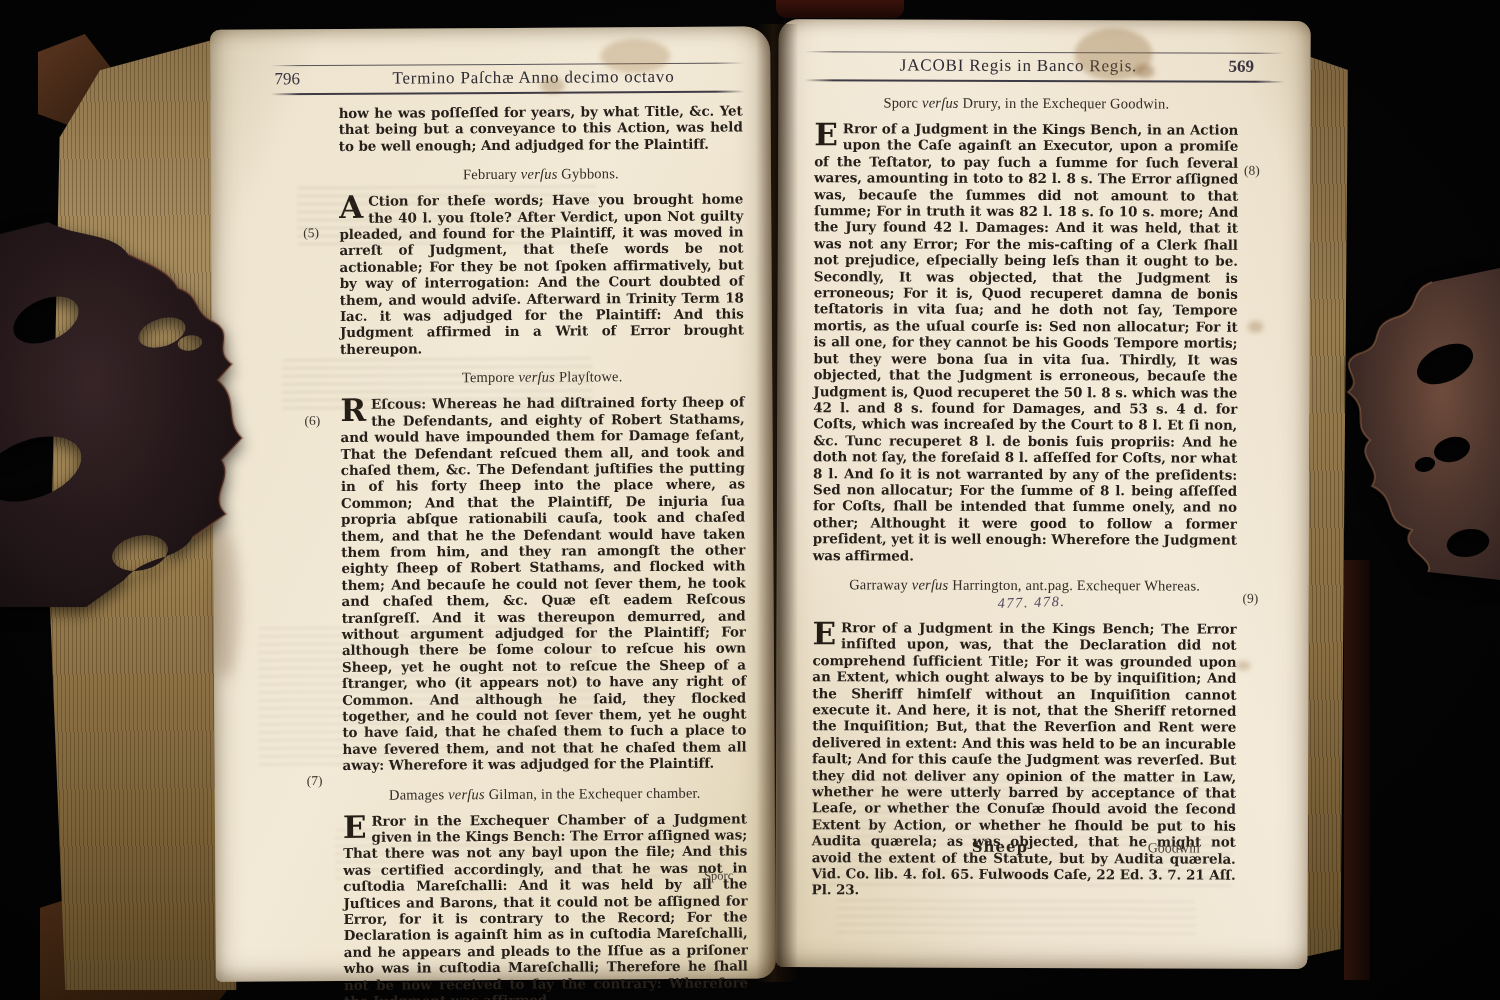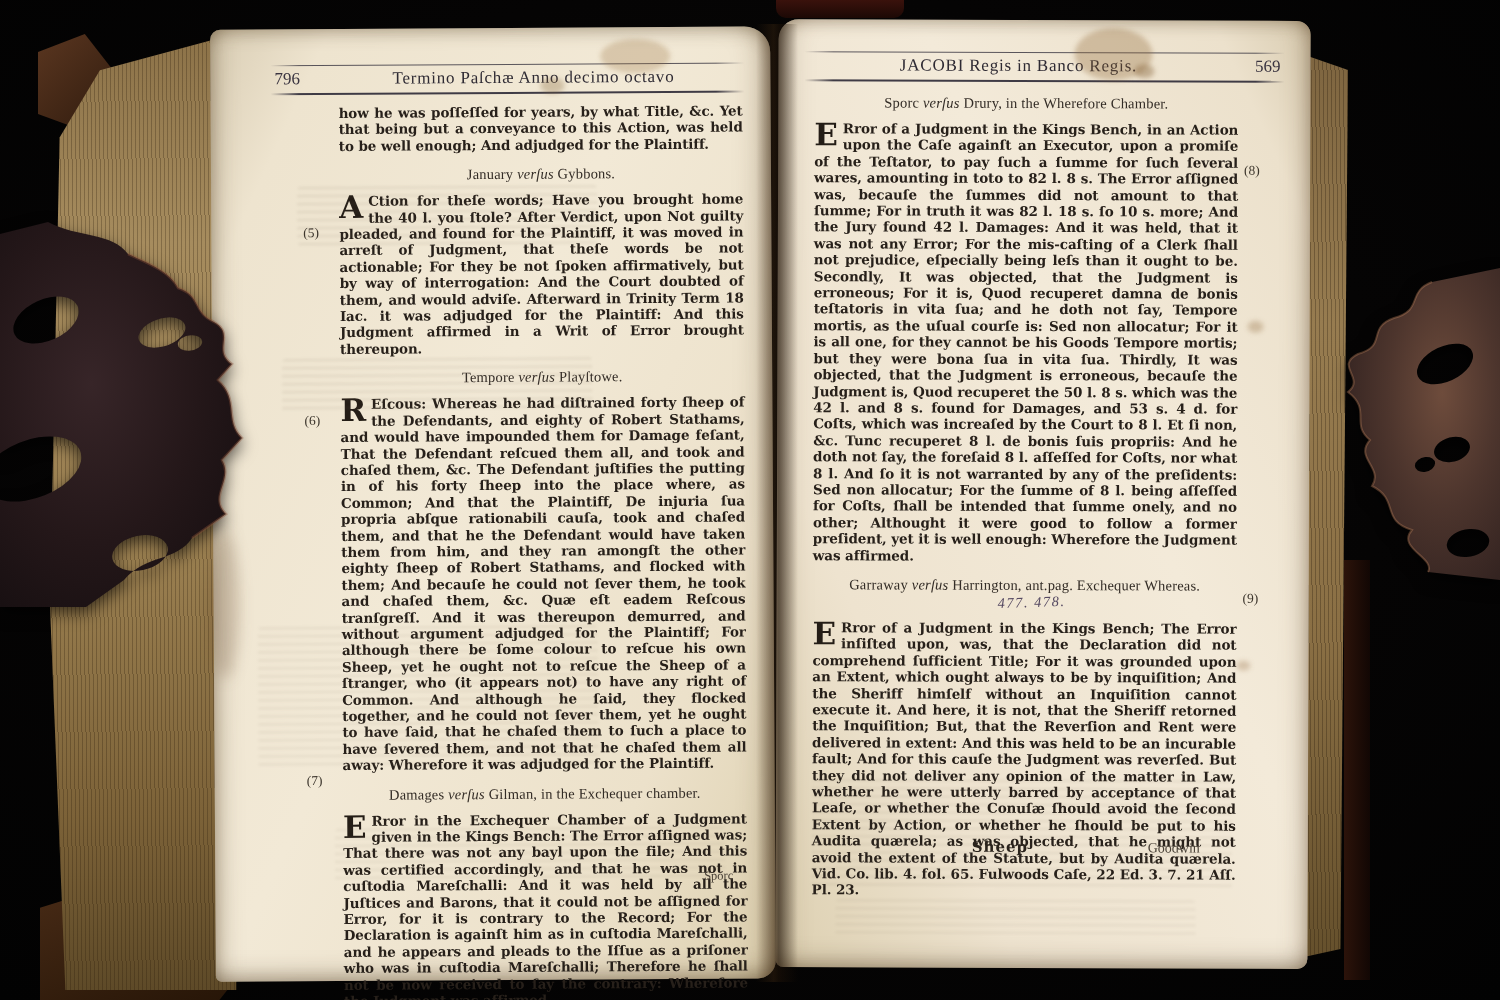--- a/index.html
+++ b/index.html
@@ -40,21 +40,21 @@
   .gutter{position:absolute;z-index:3;left:756px;top:24px;width:42px;height:958px;
       background:linear-gradient(90deg,rgba(60,40,18,0) 0%,rgba(55,35,15,.45) 42%,rgba(28,17,7,.6) 54%,rgba(60,40,18,0) 100%);}
   
   .page-header{position:relative;}
   .page.left .page-header{margin:36px 0 4px 60px;width:474px;}
   .page.right .page-header{margin:32px 0 4px 26px;width:480px;}
   .rule{height:2px;background:linear-gradient(90deg,rgba(58,52,66,0) 0%,#3f3b45 6%,#3f3b45 94%,rgba(58,52,66,0) 100%);}
   .rule.thin{height:1px;opacity:.85;}
   .header-row{display:flex;align-items:baseline;padding:3px 4px 4px 4px;}
   .pageno{font-size:17px;color:#3a3440;min-width:52px;}
-  .page.right .pageno{text-align:right;}
+  .page.right .pageno{font-weight:bold;}
   .running-title{flex:1;text-align:center;font-size:17px;letter-spacing:.8px;color:#2e2a33;}
   
   .text-col{position:relative;color:#27201a;}
   .page.left .text-col{margin:10px 0 0 128px;width:404px;}
   .page.right .text-col{margin:8px 0 0 36px;width:424px;}
   p.bt{margin:0;text-align:justify;font-size:13.5px;line-height:16.4px;font-weight:700;
        font-family:"DejaVu Serif","Liberation Serif",serif;letter-spacing:-.1px;}
   p.cont{margin-top:4px;}
   .dropcap{float:left;font-size:31px;line-height:26px;padding:1px 5px 0 0;font-weight:700;color:#241d16;}
   .case-heading{margin:13px 0 9px 0;text-align:center;font-weight:400;font-size:14.5px;color:#332c26;letter-spacing:.2px;}
@@ -104,21 +104,21 @@
         <span class="pageno">796</span>
         <span class="running-title">Termino Paſchæ Anno decimo octavo</span>
       </div>
       <div class="rule"></div>
     </div>
 
     <div class="text-col">
       <p class="bt cont">how he was poſſeſſed for years, by what Title, &amp;c. Yet that being but a conveyance to this Action, was held to be well enough; And adjudged for the Plaintiff.</p>
 
       <div class="case-heading">
-        <span>January</span>
+        <span>February</span>
         <i>verſus</i>
         <span>Gybbons.</span>
       </div>
       <p class="bt"><span class="dropcap">A</span><span>Ction for theſe words; Have you brought home the 40 l. you ſtole? After Verdict, upon Not guilty pleaded, and found for the Plaintiff, it was moved in arreſt of Judgment, that theſe words be not actionable; For they be not ſpoken affirmatively, but by way of interrogation: And the Court doubted of them, and would adviſe. Afterward in Trinity Term 18 Iac. it was adjudged for the Plaintiff: And this Judgment affirmed in a Writ of Error brought thereupon.</span></p>
 
       <div class="case-heading">
         <span>Tempore</span>
         <i>verſus</i>
         <span>Playſtowe.</span>
       </div>
@@ -154,21 +154,21 @@
         <span class="running-title">JACOBI Regis in Banco Regis.</span>
         <span class="pageno">569</span>
       </div>
       <div class="rule"></div>
     </div>
 
     <div class="text-col">
       <div class="case-heading">
         <span>Sporc</span>
         <i>verſus</i>
-        <span>Drury, in the Wherefore Chamber.</span>
+        <span>Drury, in the Exchequer Goodwin.</span>
       </div>
       <p class="bt"><span class="dropcap">E</span><span>Rror of a Judgment in the Kings Bench, in an Action upon the Caſe againſt an Executor, upon a promiſe of the Teſtator, to pay ſuch a ſumme for ſuch ſeveral wares, amounting in toto to 82 l. 8 s. The Error aſſigned was, becauſe the ſummes did not amount to that ſumme; For in truth it was 82 l. 18 s. ſo 10 s. more; And the Jury found 42 l. Damages: And it was held, that it was not any Error; For the mis-caſting of a Clerk ſhall not prejudice, eſpecially being leſs than it ought to be. Secondly, It was objected, that the Judgment is erroneous; For it is, Quod recuperet damna de bonis teſtatoris in vita ſua; and he doth not ſay, Tempore mortis, as the uſual courſe is: Sed non allocatur; For it is all one, for they cannot be his Goods Tempore mortis; but they were bona ſua in vita ſua. Thirdly, It was objected, that the Judgment is erroneous, becauſe the Judgment is, Quod recuperet the 50 l. 8 s. which was the 42 l. and 8 s. found for Damages, and 53 s. 4 d. for Coſts, which was increaſed by the Court to 8 l. Et ſi non, &amp;c. Tunc recuperet 8 l. de bonis ſuis propriis: And he doth not ſay, the foreſaid 8 l. aſſeſſed for Coſts, nor what 8 l. And ſo it is not warranted by any of the preſidents: Sed non allocatur; For the ſumme of 8 l. being aſſeſſed for Coſts, ſhall be intended that ſumme onely, and no other; Althought it were good to follow a former preſident, yet it is well enough: Wherefore the Judgment was affirmed.</span></p>
 
       <div class="case-heading">
         <span>Garraway</span>
         <i>verſus</i>
         <span>Harrington, ant.pag. Exchequer Whereas.</span>
         <span class="handwritten">477. 478.</span>
       </div>
       <p class="bt"><span class="dropcap">E</span><span>Rror of a Judgment in the Kings Bench; The Error inſiſted upon, was, that the Declaration did not comprehend ſufficient Title; For it was grounded upon an Extent, which ought always to be by inquiſition; And the Sheriff himſelf without an Inquiſition cannot execute it. And here, it is not, that the Sheriff retorned the Inquiſition; But, that the Reverſion and Rent were delivered in extent: And this was held to be an incurable fault; And for this cauſe the Judgment was reverſed. But they did not deliver any opinion of the matter in Law, whether he were utterly barred by acceptance of that Leaſe, or whether the Conuſæ ſhould avoid the ſecond Extent by Action, or whether he ſhould be put to his Audita quærela; as was objected, that he might not avoid the extent of the Statute, but by Audita quærela. Vid. Co. lib. 4. fol. 65. Fulwoods Caſe, 22 Ed. 3. 7. 21 Aſſ. Pl. 23.</span></p>

